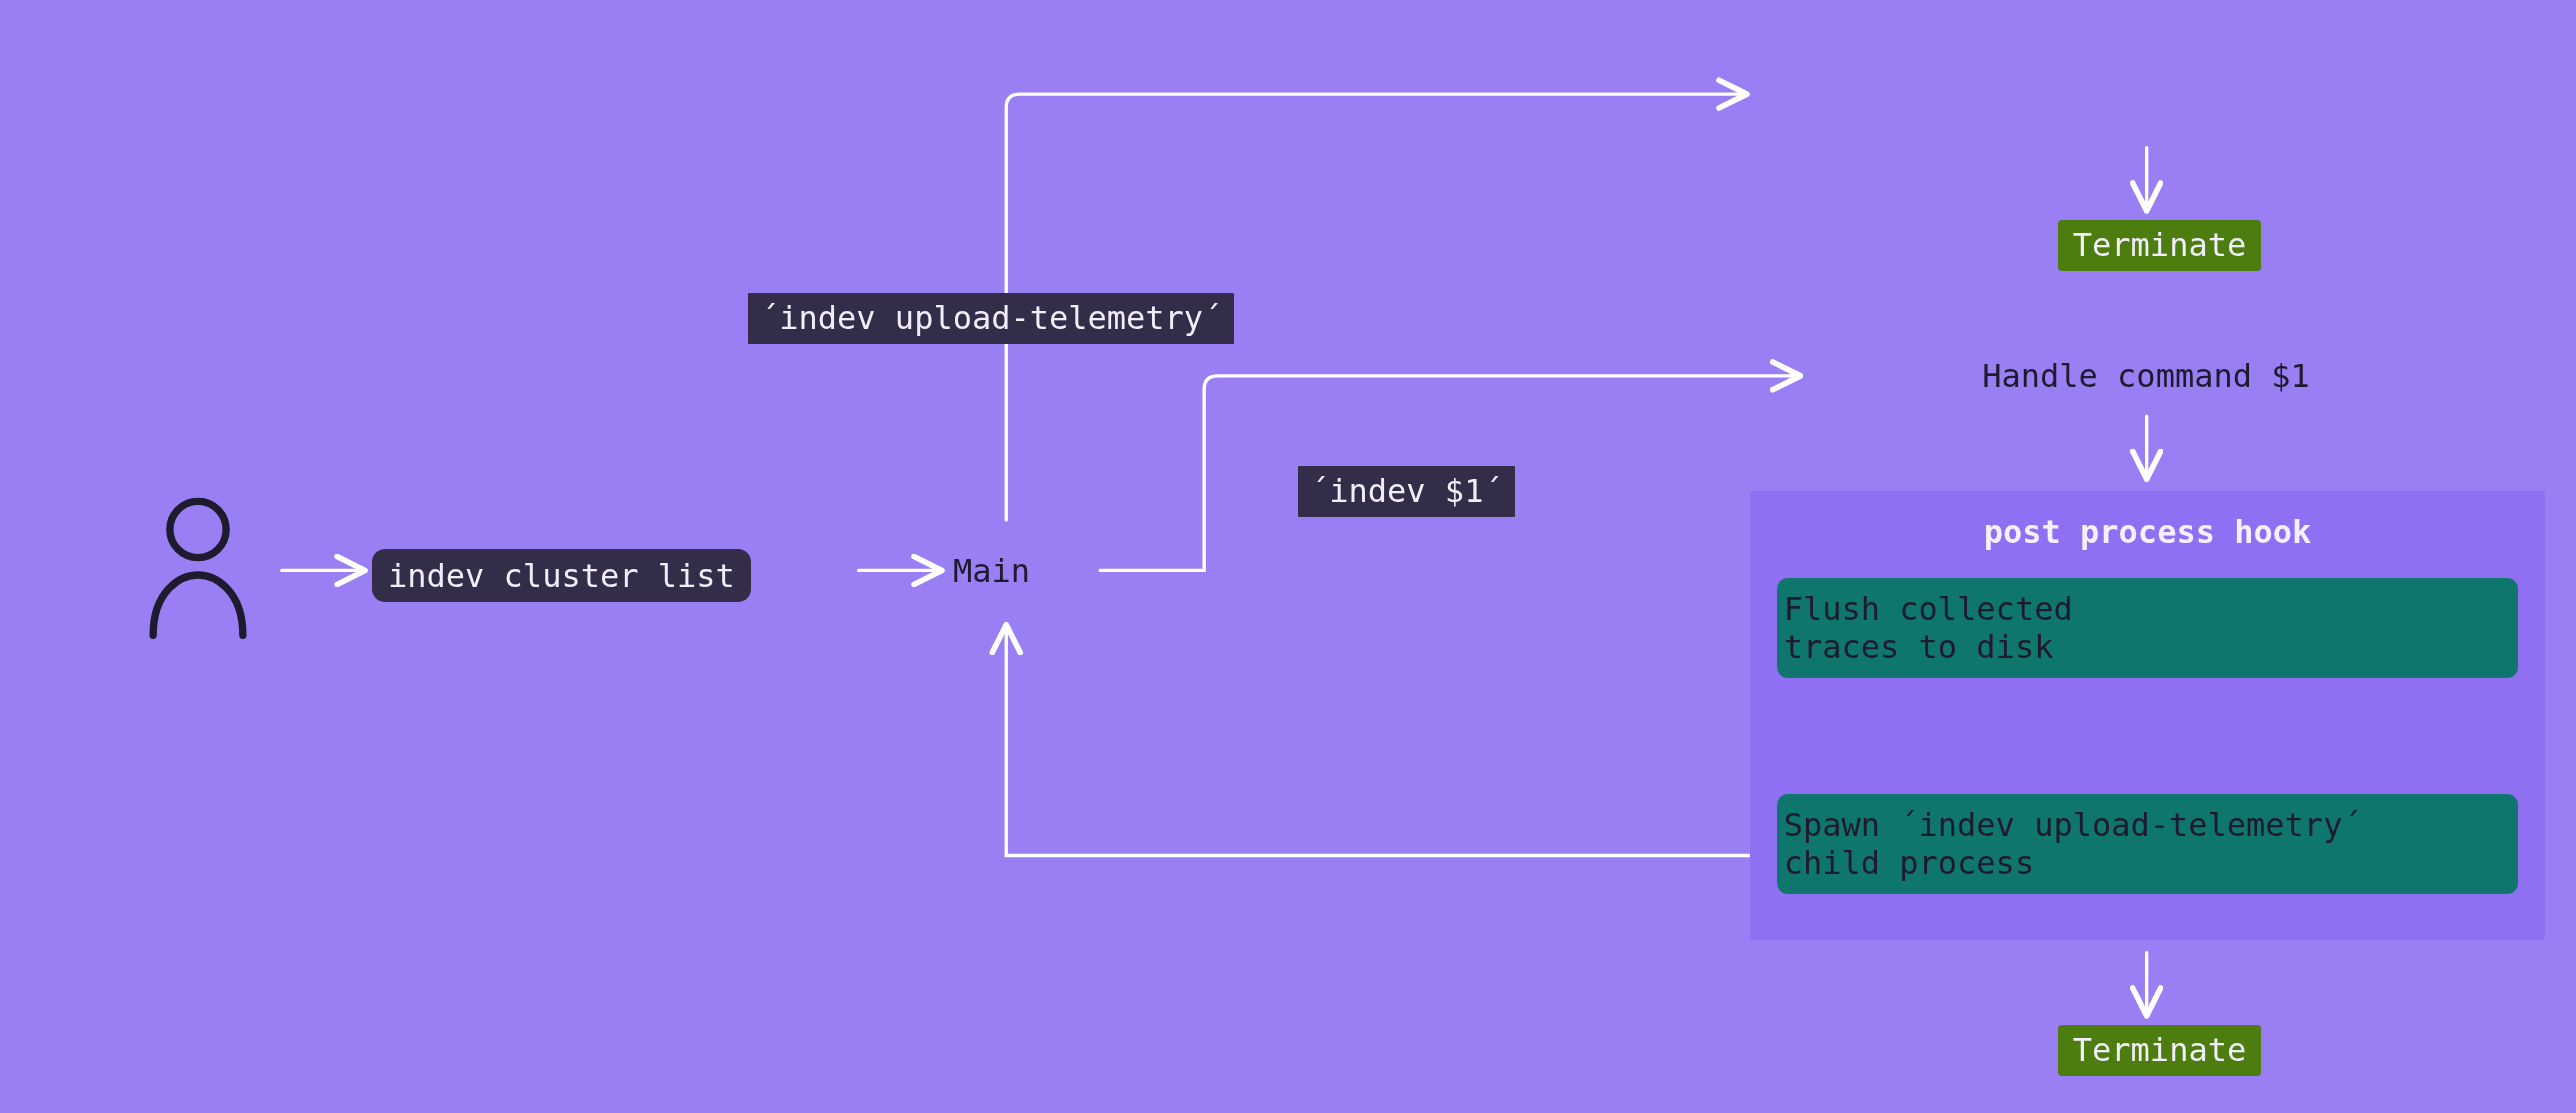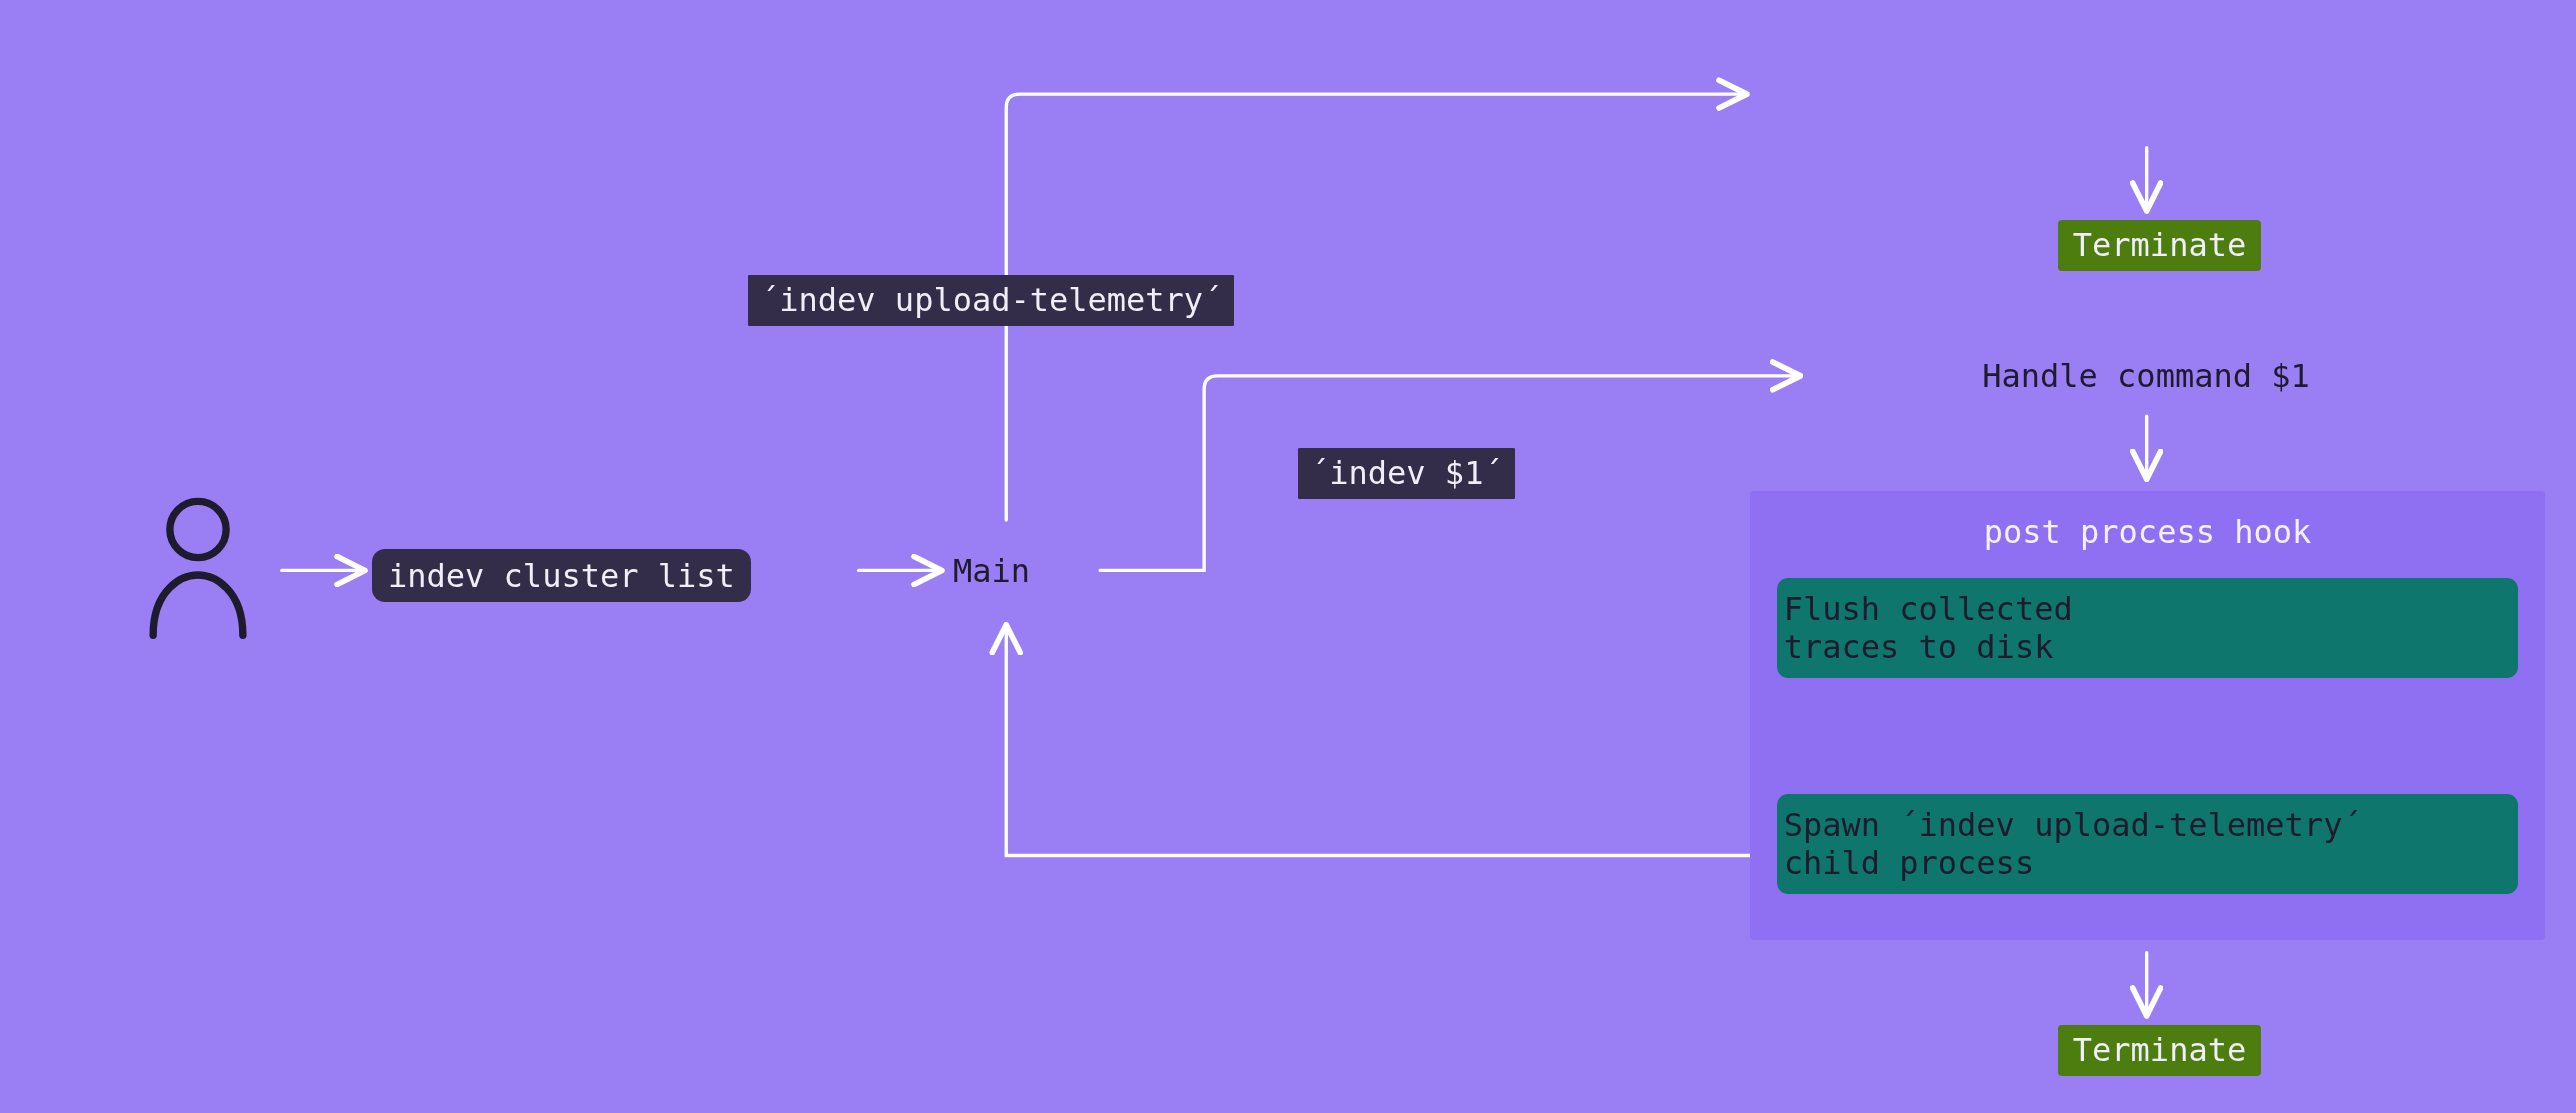--- a/index.html
+++ b/index.html
@@ -37,37 +37,39 @@
     padding: 6.7px 16px;
     border-radius: 13px;
     display: inline-block;
   }
   .code-dark {
     background: #332d4a;
     color: #f0eef8;
     padding: 5.4px 12px;
     display: inline-block;
     border-radius: 1.3px;
+    margin-top: 18px;
   }
   .small-terminate {
     background: #4d7c0f;
     color: #f0eef8;
     padding: 5.4px 14.8px;
     border-radius: 4px;
     display: inline-block;
   }
   .hook-box {
     position: absolute;
     background: #8f70f2;
     border-radius: 4px;
   }
   .hook-title {
     color: #f4f0ff;
     font-size: 32px;
     text-align: center;
+    font-weight: bold;
   }
   .hook-item {
     position: absolute;
     background: #0f766e;
     color: #1e1b2e;
     font-size: 32px;
     text-align: left;
     border-radius: 11px;
     padding: 12px 6.7px;
   }

